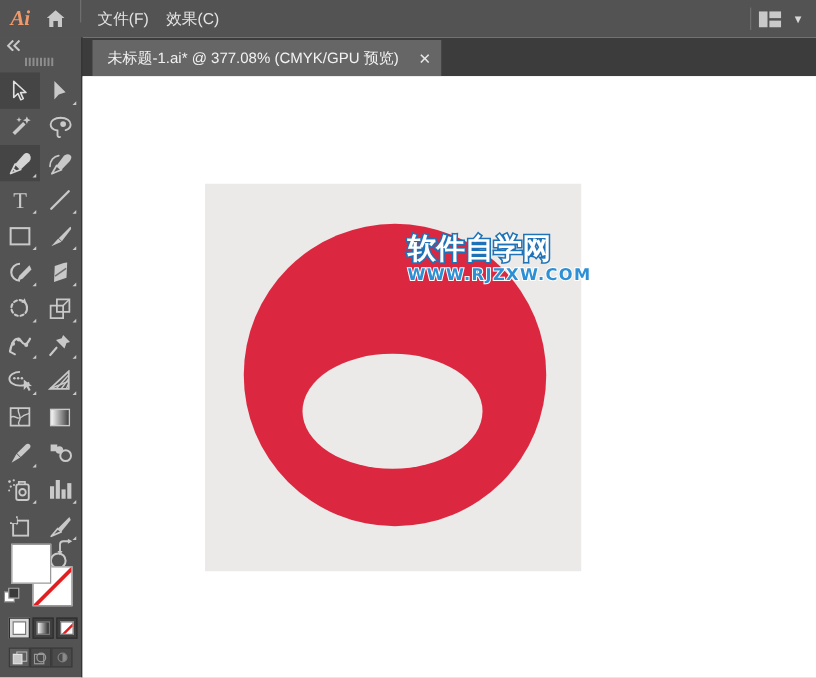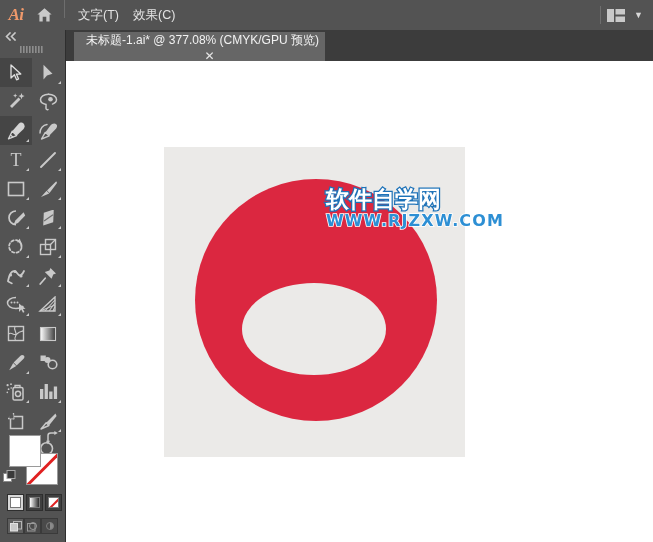--- a/index.html
+++ b/index.html
@@ -97,21 +97,20 @@
   #doc-tab {
     position: absolute;
     left: 74px; top: 2px;
     height: 29px;
     background: #666666;
     display: flex;
     align-items: center;
     padding: 0 6px 0 12px;
     box-sizing: border-box;
     cursor: default;
-    flex-direction: column;
   }
   #doc-tab-title {
     color: #f2f2f2;
     font-size: 12px;
     white-space: nowrap;
   }
   #doc-tab-close {
     color: #e8e8e8;
     font-size: 12px;
     margin-left: 14px;
@@ -308,21 +307,21 @@
     font-weight: bold;
     color: #ffffff;
     letter-spacing: 0px;
     line-height: 32px;
     -webkit-text-stroke: 2.5px #1d72b8;
     paint-order: stroke fill;
     white-space: nowrap;
   }
   #wm-sub {
     font-family: "DejaVu Sans", sans-serif;
-    font-size: 16px;
+    font-size: 13px;
     font-weight: bold;
     color: #2d8fd4;
     letter-spacing: 1.1px;
     -webkit-text-stroke: 1.6px #ffffff;
     paint-order: stroke fill;
     line-height: 14px;
     margin-top: -1px;
     white-space: nowrap;
   }
 </style>
@@ -335,21 +334,21 @@
     <div id="ai-logo">Ai</div>
 
     <div id="home-btn">
       <svg width="17" height="16" viewBox="0 0 17 16">
         <path d="M8.5 1.2 L15.6 7.4 L13.6 7.4 L13.6 14.6 L10.3 14.6 L10.3 9.7 L6.7 9.7 L6.7 14.6 L3.4 14.6 L3.4 7.4 L1.4 7.4 Z" fill="#c9c9c9"></path>
       </svg>
     </div>
 
     <div class="menu-sep"></div>
 
-    <div class="menu-item">文字(T)</div>
+    <div class="menu-item">文件(F)</div>
     <div class="menu-item">效果(C)</div>
 
     <div id="workspace-area">
       <div class="menu-sep"></div>
       <svg id="ws-icon" viewBox="0 0 18 13">
         <rect x="0" y="0" width="7" height="13" fill="#c9c9c9"></rect>
         <rect x="8.5" y="0" width="9.5" height="5.5" fill="#c9c9c9"></rect>
         <rect x="8.5" y="7.5" width="9.5" height="5.5" fill="#c9c9c9"></rect>
       </svg>
       <span id="ws-chevron">▼</span>

